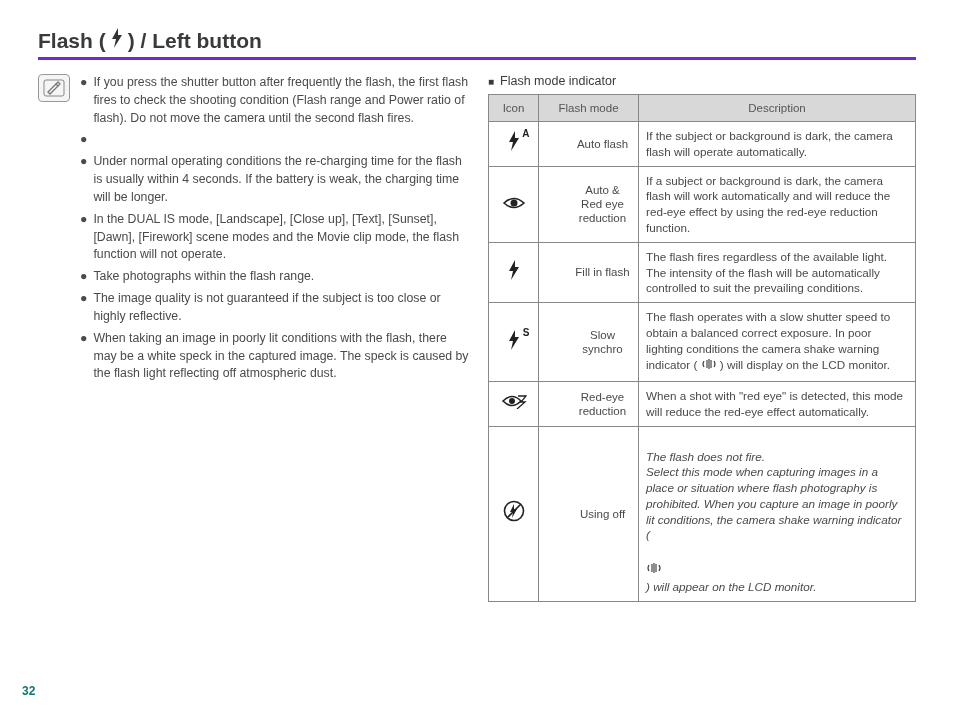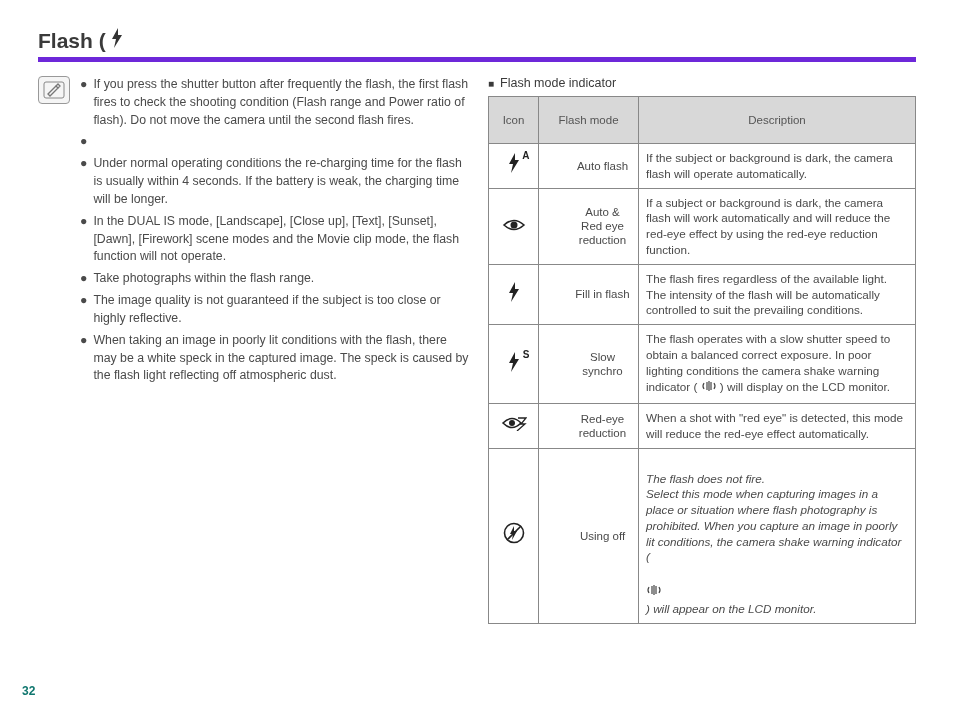--- a/index.html
+++ b/index.html
@@ -13,21 +13,21 @@
     height: 720px;
     overflow: hidden;
   }
   .page {
     padding: 28px 38px 0 38px;
   }
   .title-row {
     display: flex;
     align-items: center;
     gap: 6px;
-    border-bottom: 5px solid #6d28d9;
+    border-bottom: 3px solid #6d28d9;
     padding-bottom: 4px;
     margin-bottom: 14px;
   }
   .title-row h1 {
     font-size: 21px;
     font-weight: bold;
     color: #3a3a3a;
     margin: 0;
     display: flex;
     align-items: center;
@@ -93,21 +93,21 @@
     border: 1px solid #888;
     padding: 6px 7px;
     vertical-align: middle;
   }
   thead th {
     background: #d8d8d8;
     color: #555;
     font-weight: normal;
     text-align: center;
     font-size: 11.5px;
-    padding: 17px 4px;
+    padding: 7px 4px;
   }
   td.icon-cell {
     width: 50px;
     text-align: center;
     font-size: 18px;
     color: #222;
   }
   td.mode-cell {
     width: 100px;
     text-align: center;
@@ -154,20 +154,21 @@
 
 <div class="page">
   <div class="title-row">
     <h1>
       <span>Flash (</span>
       <span class="title-flash-icon">
         <svg width="14" height="20" viewBox="0 0 14 20">
             <path d="M8 0 L2 11 L6 11 L4 20 L12 7 L8 7 Z" fill="#333"></path>
           </svg>
       </span>
+      <span>) / Left button</span>
     </h1>
   </div>
 
   <div class="columns">
     <div class="col-left">
       <div class="note-icon">
         <svg width="22" height="18" viewBox="0 0 22 18">
           <rect x="1" y="1" width="20" height="16" rx="2" fill="none" stroke="#888" stroke-width="1"></rect>
           <path d="M5 13 L13 5 L15 7 L7 15 Z" fill="none" stroke="#777" stroke-width="1.3"></path>
           <path d="M13 5 L15 3 L17 5 L15 7" fill="none" stroke="#777" stroke-width="1.3"></path>

